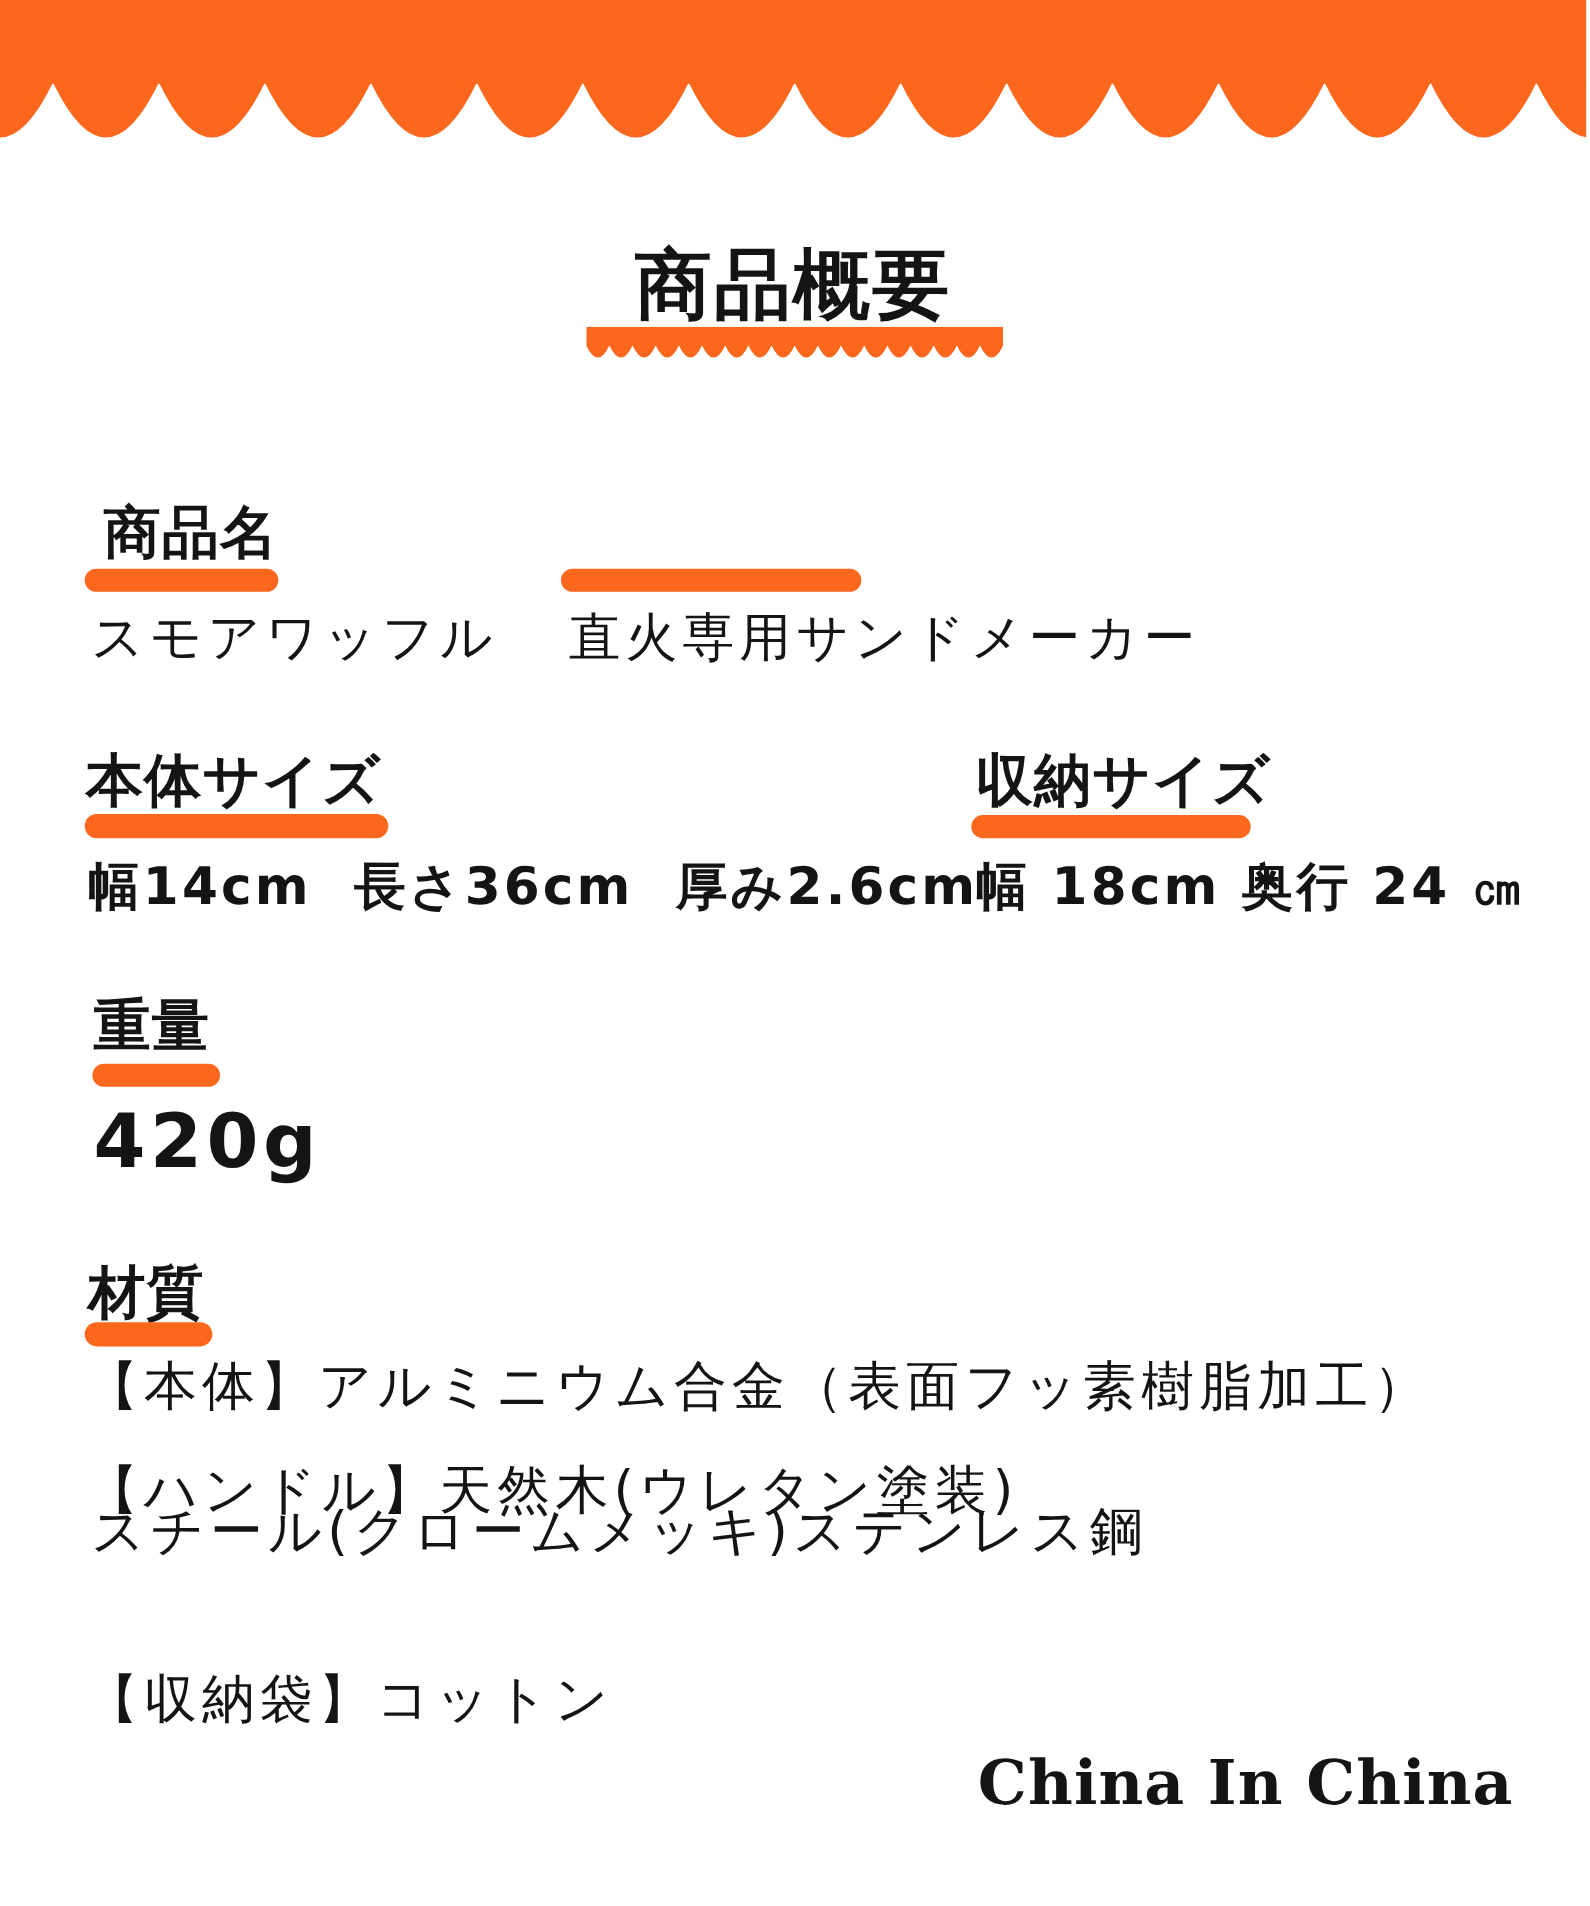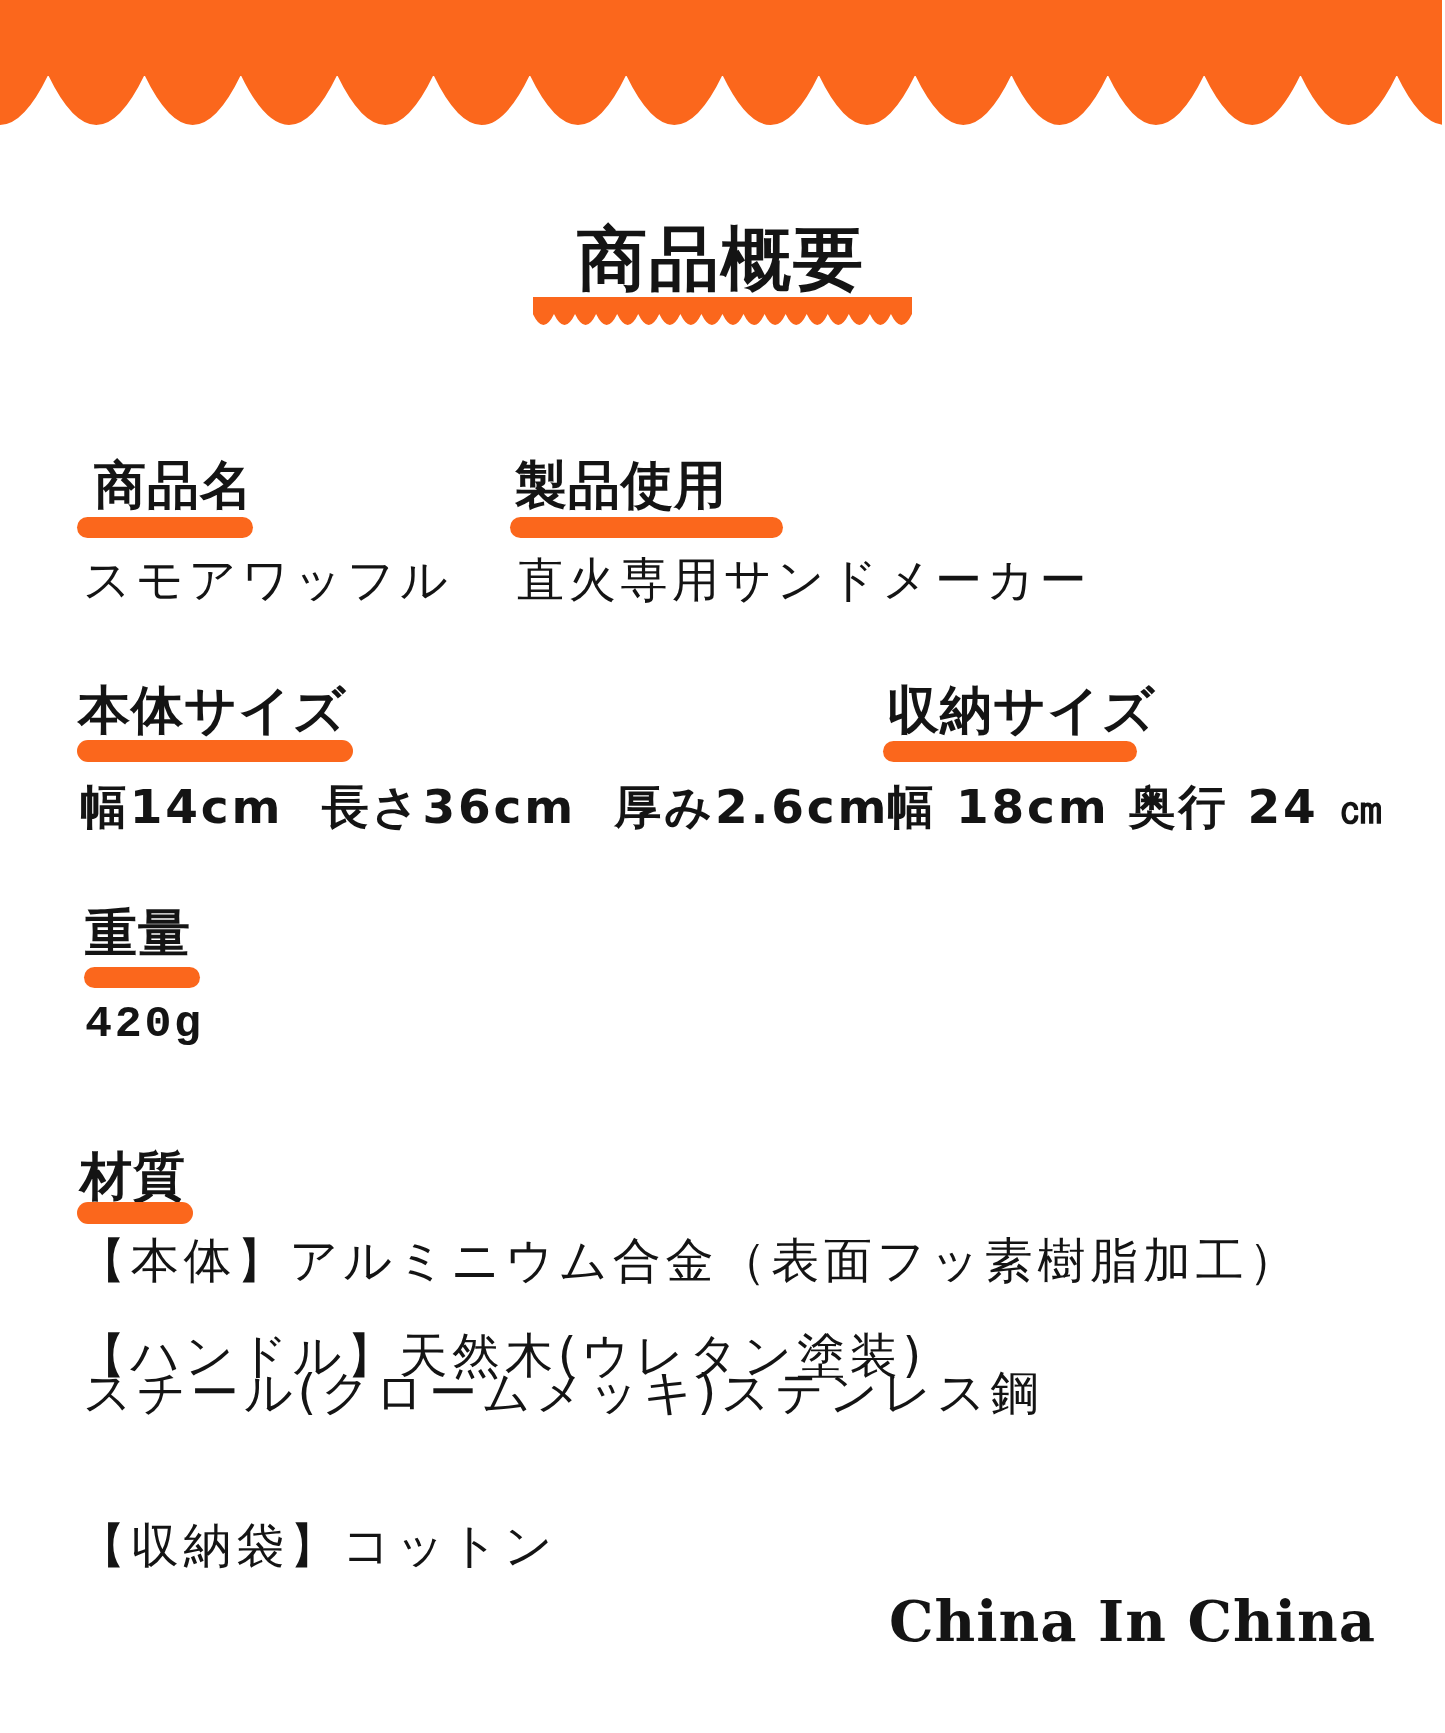--- a/index.html
+++ b/index.html
@@ -98,38 +98,37 @@
       q-10.53 22 -21.06 0 q-10.53 22 -21.06 0 q-10.53 22 -21.06 0 q-10.53 22 -21.06 0
       q-10.53 22 -21.06 0 q-10.53 22 -21.06 0 q-10.53 22 -21.06 0 q-10.53 22 -21.06 0
       q-10.53 22 -21.06 0 q-10.53 22 -21.06 0 q-10.53 22 -21.06 0 q-10.53 22 -21.06 0
       q-10.53 22 -21.06 0 q-10.53 22 -21.06 0 q-10.53 22 -21.06 0 q-10.53 22 -21.06 0
       q-10.53 22 -21.06 0 q-10.53 22 -21.06 0 Z"></path>
   </svg>
 
   <div class="abs sec-label" style="left:78px;top:457px;margin-left:16px;">商品名</div>
   <div class="abs pill" style="left:77px;top:517px;width:176px;height:21px;"></div>
 
-  <div class="abs sec-label" style="left:515px;top:457px;">製品使用</div>
   <div class="abs pill" style="left:510px;top:517px;width:273px;height:21px;"></div>
 
   <div class="abs val" style="left:83px;top:552px;">スモアワッフル</div>
   <div class="abs val" style="left:517px;top:552px;">直火専用サンドメーカー</div>
 
   <div class="abs sec-label" style="left:78px;top:682px;">本体サイズ</div>
   <div class="abs pill" style="left:77px;top:740px;width:276px;height:22px;"></div>
 
   <div class="abs sec-label" style="left:887px;top:682px;">収納サイズ</div>
   <div class="abs pill" style="left:883px;top:741px;width:254px;height:21px;"></div>
 
   <div class="abs val val-bold" style="left:80px;top:779px;">幅14cm  長さ36cm  厚み2.6cm</div>
   <div class="abs val val-bold" style="left:887px;top:779px;">幅 18cm 奥行 24 ㎝</div>
 
   <div class="abs sec-label" style="left:85px;top:905px;">重量</div>
   <div class="abs pill" style="left:84px;top:967px;width:116px;height:21px;"></div>
-  <div class="abs val val-bold" style="left:85px;top:998px;font-size:45px;font-family:Liberation Mono, monospace;">420g</div>
+  <div class="abs val val-bold" style="left:85px;top:998px;font-size:68px;">420g</div>
 
   <div class="abs sec-label" style="left:80px;top:1148px;text-align:right;">材質</div>
   <div class="abs pill" style="left:77px;top:1202px;width:116px;height:22px;"></div>
 
   <div class="abs mat-line" style="left:78px;top:1232px;">【本体】アルミニウム合金（表面フッ素樹脂加工）</div>
   <div class="abs mat-line" style="left:78px;top:1327px;">【ハンドル】天然木(ウレタン塗装)</div>
   <div class="abs mat-line" style="left:83px;top:1364px;">スチール(クロームメッキ)ステンレス鋼</div>
   <div class="abs mat-line" style="left:78px;top:1517px;">【収納袋】コットン</div>
 
   <div class="abs made-in">China In China</div>

